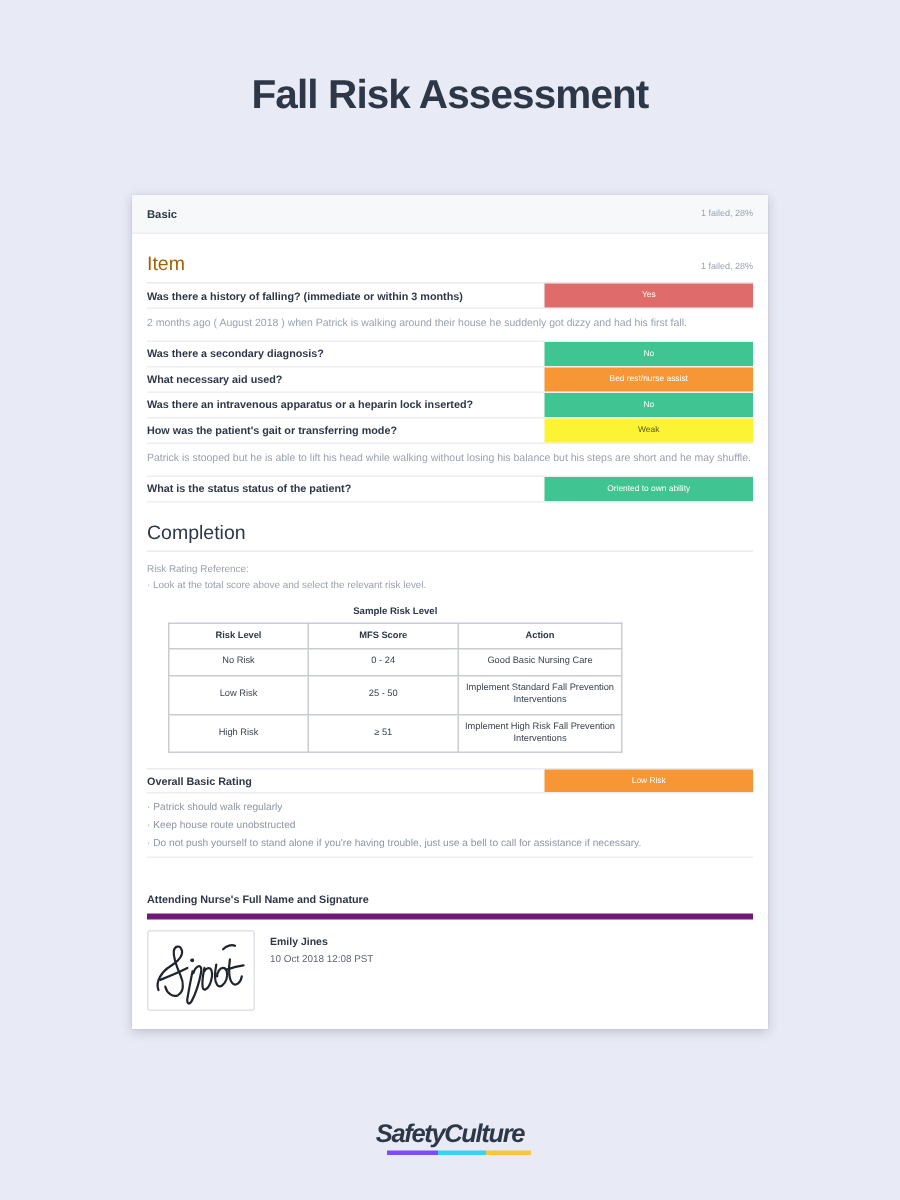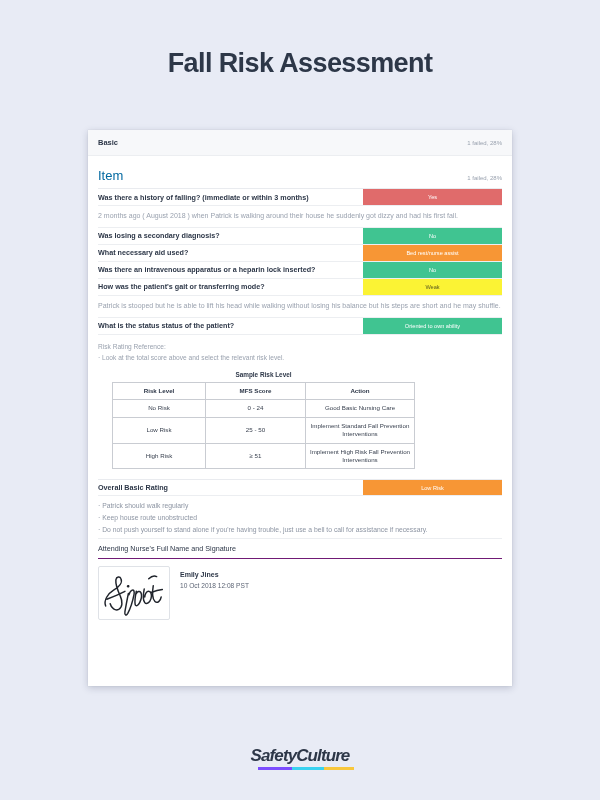--- a/index.html
+++ b/index.html
@@ -46,21 +46,21 @@
   .audit-bar .meta { font-size: 6px; color: #9aa2af; }
 
   .body { padding: 0 10px; }
 
   
   .section-head {
     display: flex; align-items: flex-end; justify-content: space-between;
     padding-top: 12px; padding-bottom: 5px;
     border-bottom: 1px solid #e9ebef;
   }
-  .section-head .h { font-size: 13px; color: #0369a1; font-weight: normal; }
+  .section-head .h { font-size: 13px; color: #a16207; font-weight: normal; }
   .section-head .meta { font-size: 6px; color: #9aa2af; padding-bottom: 2px; }
 
   
   .qrow {
     display: flex; align-items: stretch; justify-content: flex-start;
     min-height: 17px;
     border-bottom: 1px solid #eceef1;
   }
   .qrow .q {
     font-size: 7.2px; font-weight: bold; color: #2d3748;
@@ -121,23 +121,24 @@
     border-top: 1px solid #e9ebef;
     border-bottom: 1px solid #eceef1;
   }
   .overall .q { font-size: 7.2px; font-weight: bold; color: #2d3748;
     display: flex; align-items: center; flex: 1 1 auto; }
 
   .bullets { padding: 4px 0 3px 0; border-bottom: 1px solid #eceef1; }
   .bullets .b { font-size: 6.8px; color: #8d95a3; line-height: 1.72; }
 
   .sig-head {
-    font-size: 7.2px; font-weight: normal; color: #2d3748;
+    font-size: 7.2px; font-weight: bold; color: #2d3748;
     padding: 5px 0 5px 0;
-    border-bottom: 1px solid #701a75;
+    border-bottom: 4px solid #701a75;
+    margin-top: 18px;
   }
 
   .sig-area { display: flex; align-items: flex-start; padding: 7px 0 10px 0; gap: 10px; }
   .sig-box {
     width: 72px; height: 54px; border: 1px solid #dfe2e7; background: #fff;
     border-radius: 2px; display: flex; align-items: center; justify-content: center;
     overflow: hidden; flex: 0 0 72px;
   }
   .sig-meta { padding-top: 3px; }
   .sig-meta .nm { font-size: 7px; font-weight: bold; color: #2d3748; line-height: 1.6; }
@@ -178,21 +179,21 @@
         <span class="meta">1 failed, 28%</span>
       </div>
 
       <div class="qrow">
         <span class="q">Was there a history of falling? (immediate or within 3 months)</span>
         <span class="badge red">Yes</span>
       </div>
       <div class="note">2 months ago ( August 2018 ) when Patrick is walking around their house he suddenly got dizzy and had his first fall.</div>
 
       <div class="qrow">
-        <span class="q">Was losing a secondary diagnosis?</span>
+        <span class="q">Was there a secondary diagnosis?</span>
         <span class="badge green">No</span>
       </div>
 
       <div class="qrow">
         <span class="q">What necessary aid used?</span>
         <span class="badge orange">Bed rest/nurse assist</span>
       </div>
 
       <div class="qrow">
         <span class="q">Was there an intravenous apparatus or a heparin lock inserted?</span>
@@ -203,20 +204,21 @@
         <span class="q">How was the patient's gait or transferring mode?</span>
         <span class="badge yellow">Weak</span>
       </div>
       <div class="note">Patrick is stooped but he is able to lift his head while walking without losing his balance but his steps are short and he may shuffle.</div>
 
       <div class="qrow">
         <span class="q">What is the status status of the patient?</span>
         <span class="badge green">Oriented to own ability</span>
       </div>
 
+      <div class="completion-head">Completion</div>
 
       <div class="ref-block">
         <div class="rl">Risk Rating Reference:</div>
         <div class="rl">· Look at the total score above and select the relevant risk level.</div>
       </div>
 
       <div class="table-wrap">
         <div class="table-cap">Sample Risk Level</div>
         <table class="risk">
           <thead>

